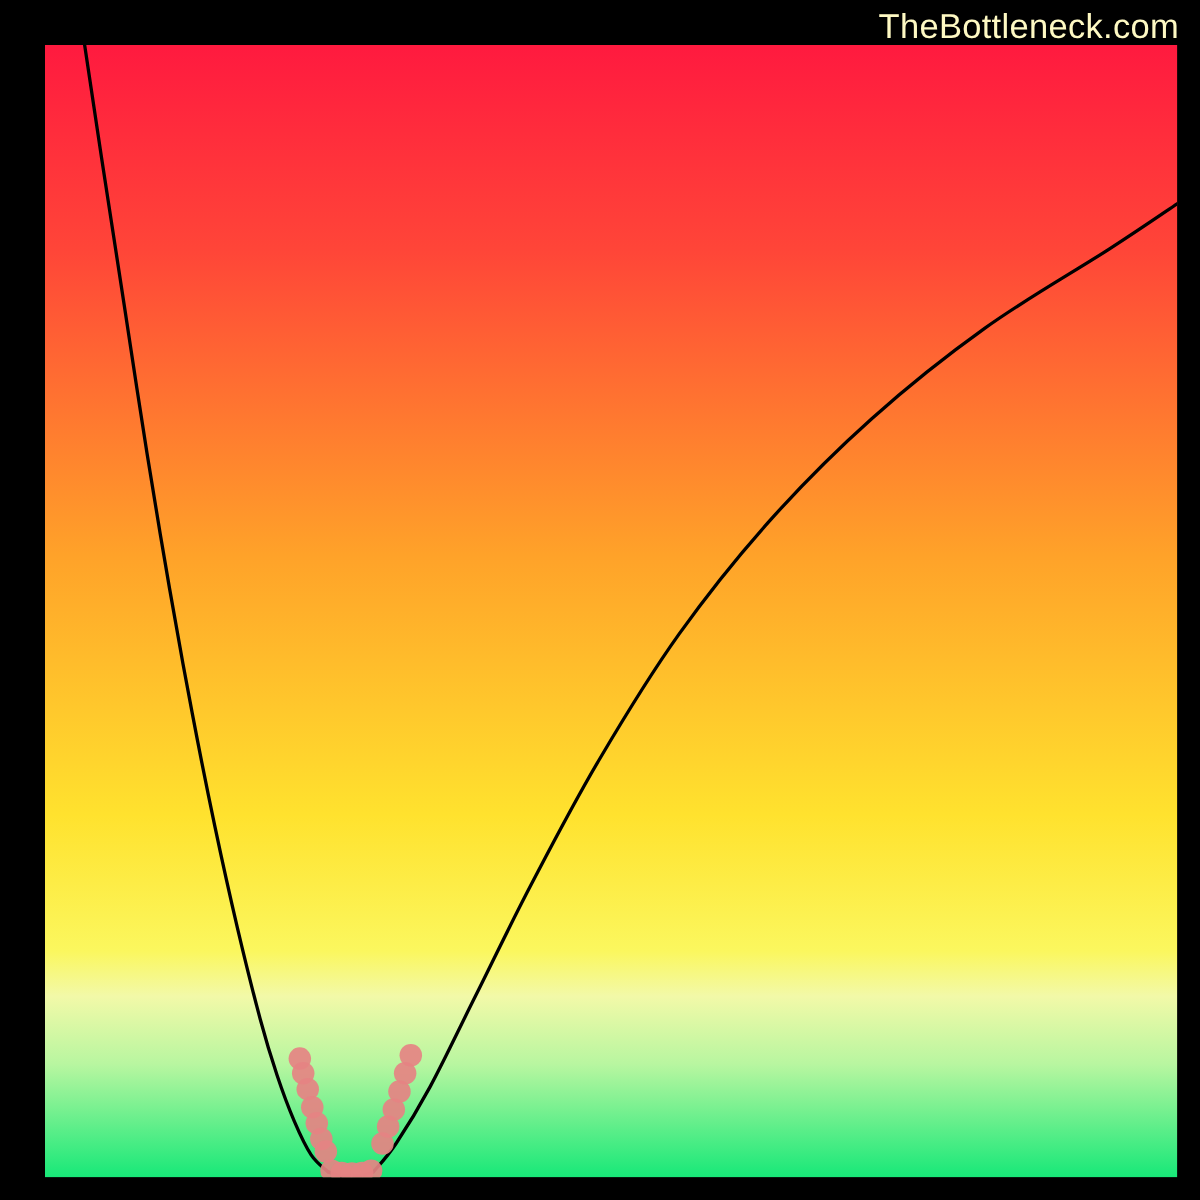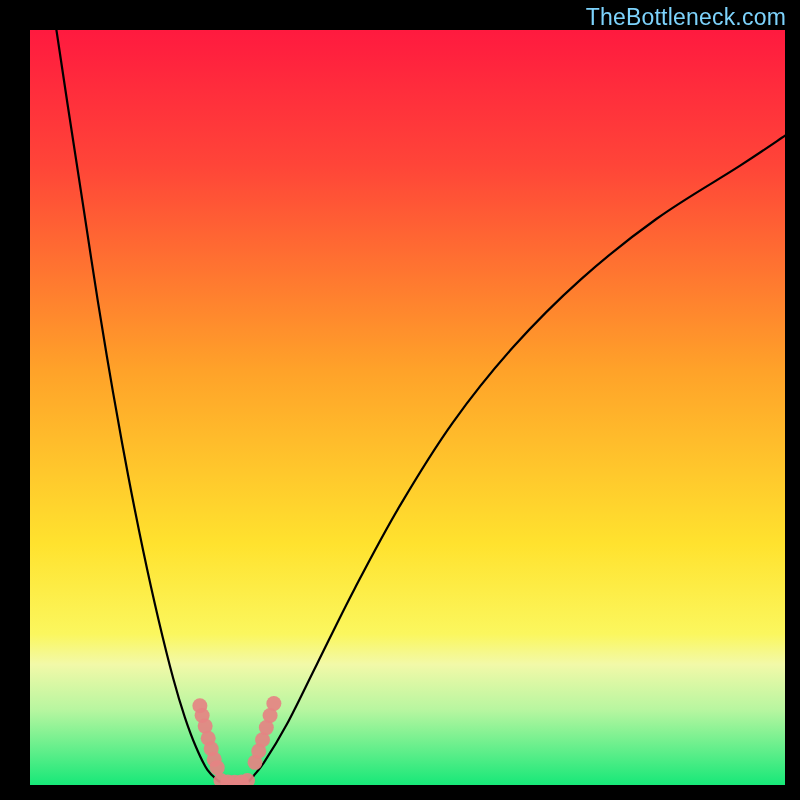--- a/index.html
+++ b/index.html
@@ -24,21 +24,21 @@
     width: 755px;
     height: 755px;
     overflow: hidden;
   }
   .watermark {
     position: absolute;
     top: 4px;
     right: 14px;
     font-size: 23px;
     font-weight: 500;
-    color: #7dd3fc;
+    color: #fef9c3;
     letter-spacing: 0.2px;
   }
   svg { display:block; }
 </style>
 </head>
 <body>
 
 <div class="frame">
 
   <div class="watermark">TheBottleneck.com</div>

